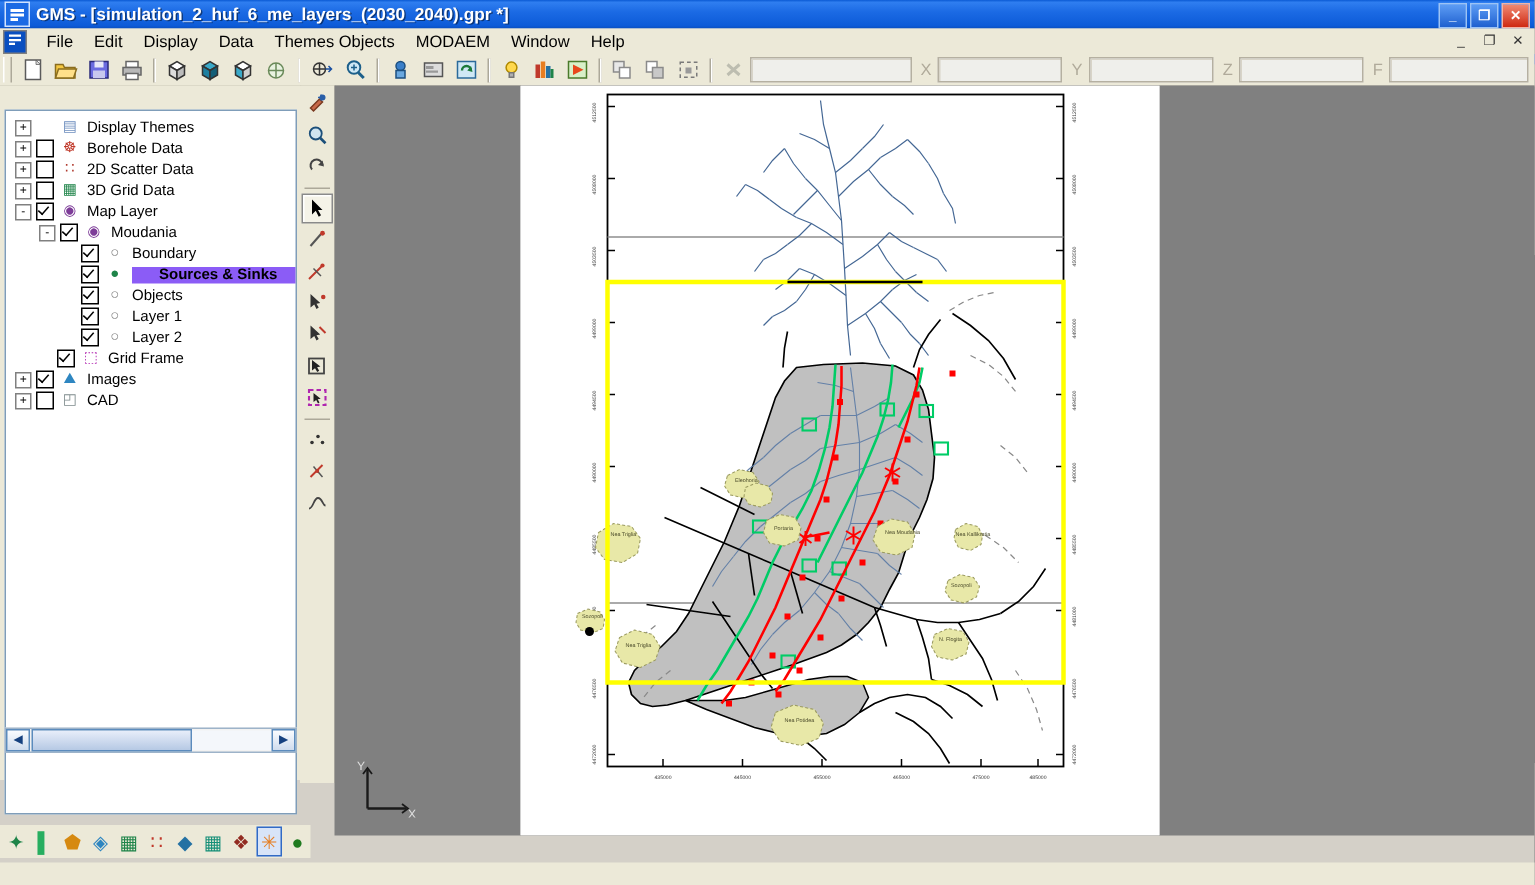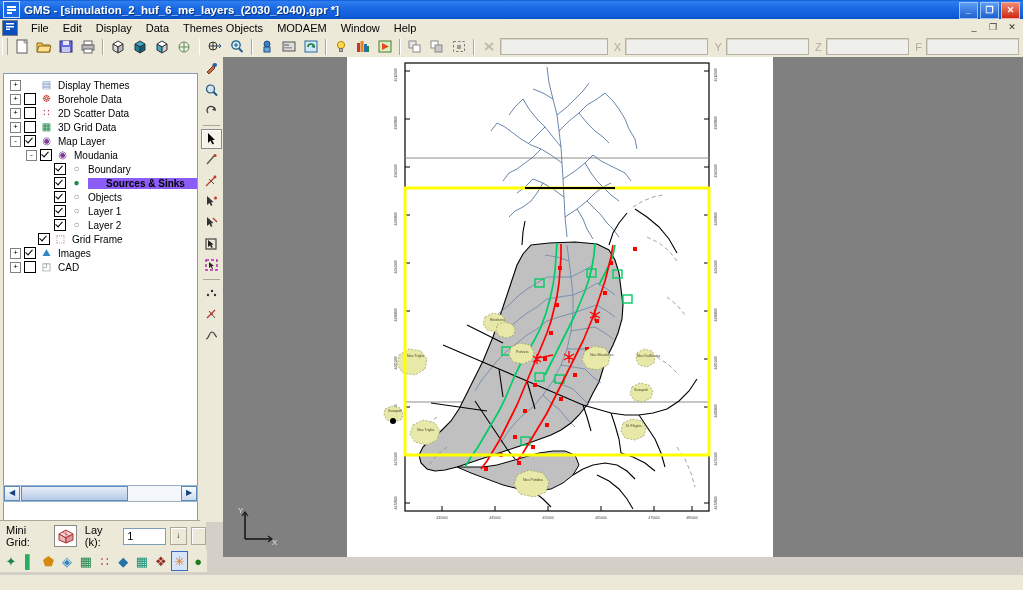--- a/index.html
+++ b/index.html
@@ -479,35 +479,20 @@
         </div>
     </div>
     <div class="pe-hsb">
       <div class="sb-arrow">◀</div>
       <div class="sb-thumb"></div>
       <div class="sb-track"></div>
       <div class="sb-arrow">▶</div>
     </div>
   </div>
 
-  <div class="minigrid">
-    <div>Mini Grid:</div>
-    <div class="mg-icon">
-      <svg width="18" height="16" viewBox="0 0 18 16">
-        <polygon points="2,6 9,2 16,6 9,10" fill="#f7d7d7" stroke="#b03030"></polygon>
-        <polygon points="2,6 2,12 9,15 9,10" fill="#e8b8b8" stroke="#b03030"></polygon>
-        <polygon points="16,6 16,12 9,15 9,10" fill="#d89a9a" stroke="#b03030"></polygon>
-        <path d="M5.5 4l7 4M9 2v8" stroke="#b03030" stroke-width=".6"></path>
-      </svg>
-    </div>
-    <div style="margin-left:4px;">Lay (k):</div>
-    <div class="lay-input">1</div>
-    <div class="spin">↓</div>
-    <div class="spin2"></div>
-  </div>
 
   <div class="modstrip" id="modstrip">
       <div class="mod" style="color: rgb(30, 132, 73);">✦</div>
       <div class="mod" style="color: rgb(39, 174, 96);">▌</div>
       <div class="mod" style="color: rgb(214, 137, 16);">⬟</div>
       <div class="mod" style="color: rgb(46, 134, 193);">◈</div>
       <div class="mod" style="color: rgb(30, 132, 73);">▦</div>
       <div class="mod" style="color: rgb(192, 57, 43);">∷</div>
       <div class="mod" style="color: rgb(36, 113, 163);">◆</div>
       <div class="mod" style="color: rgb(20, 143, 119);">▦</div>

